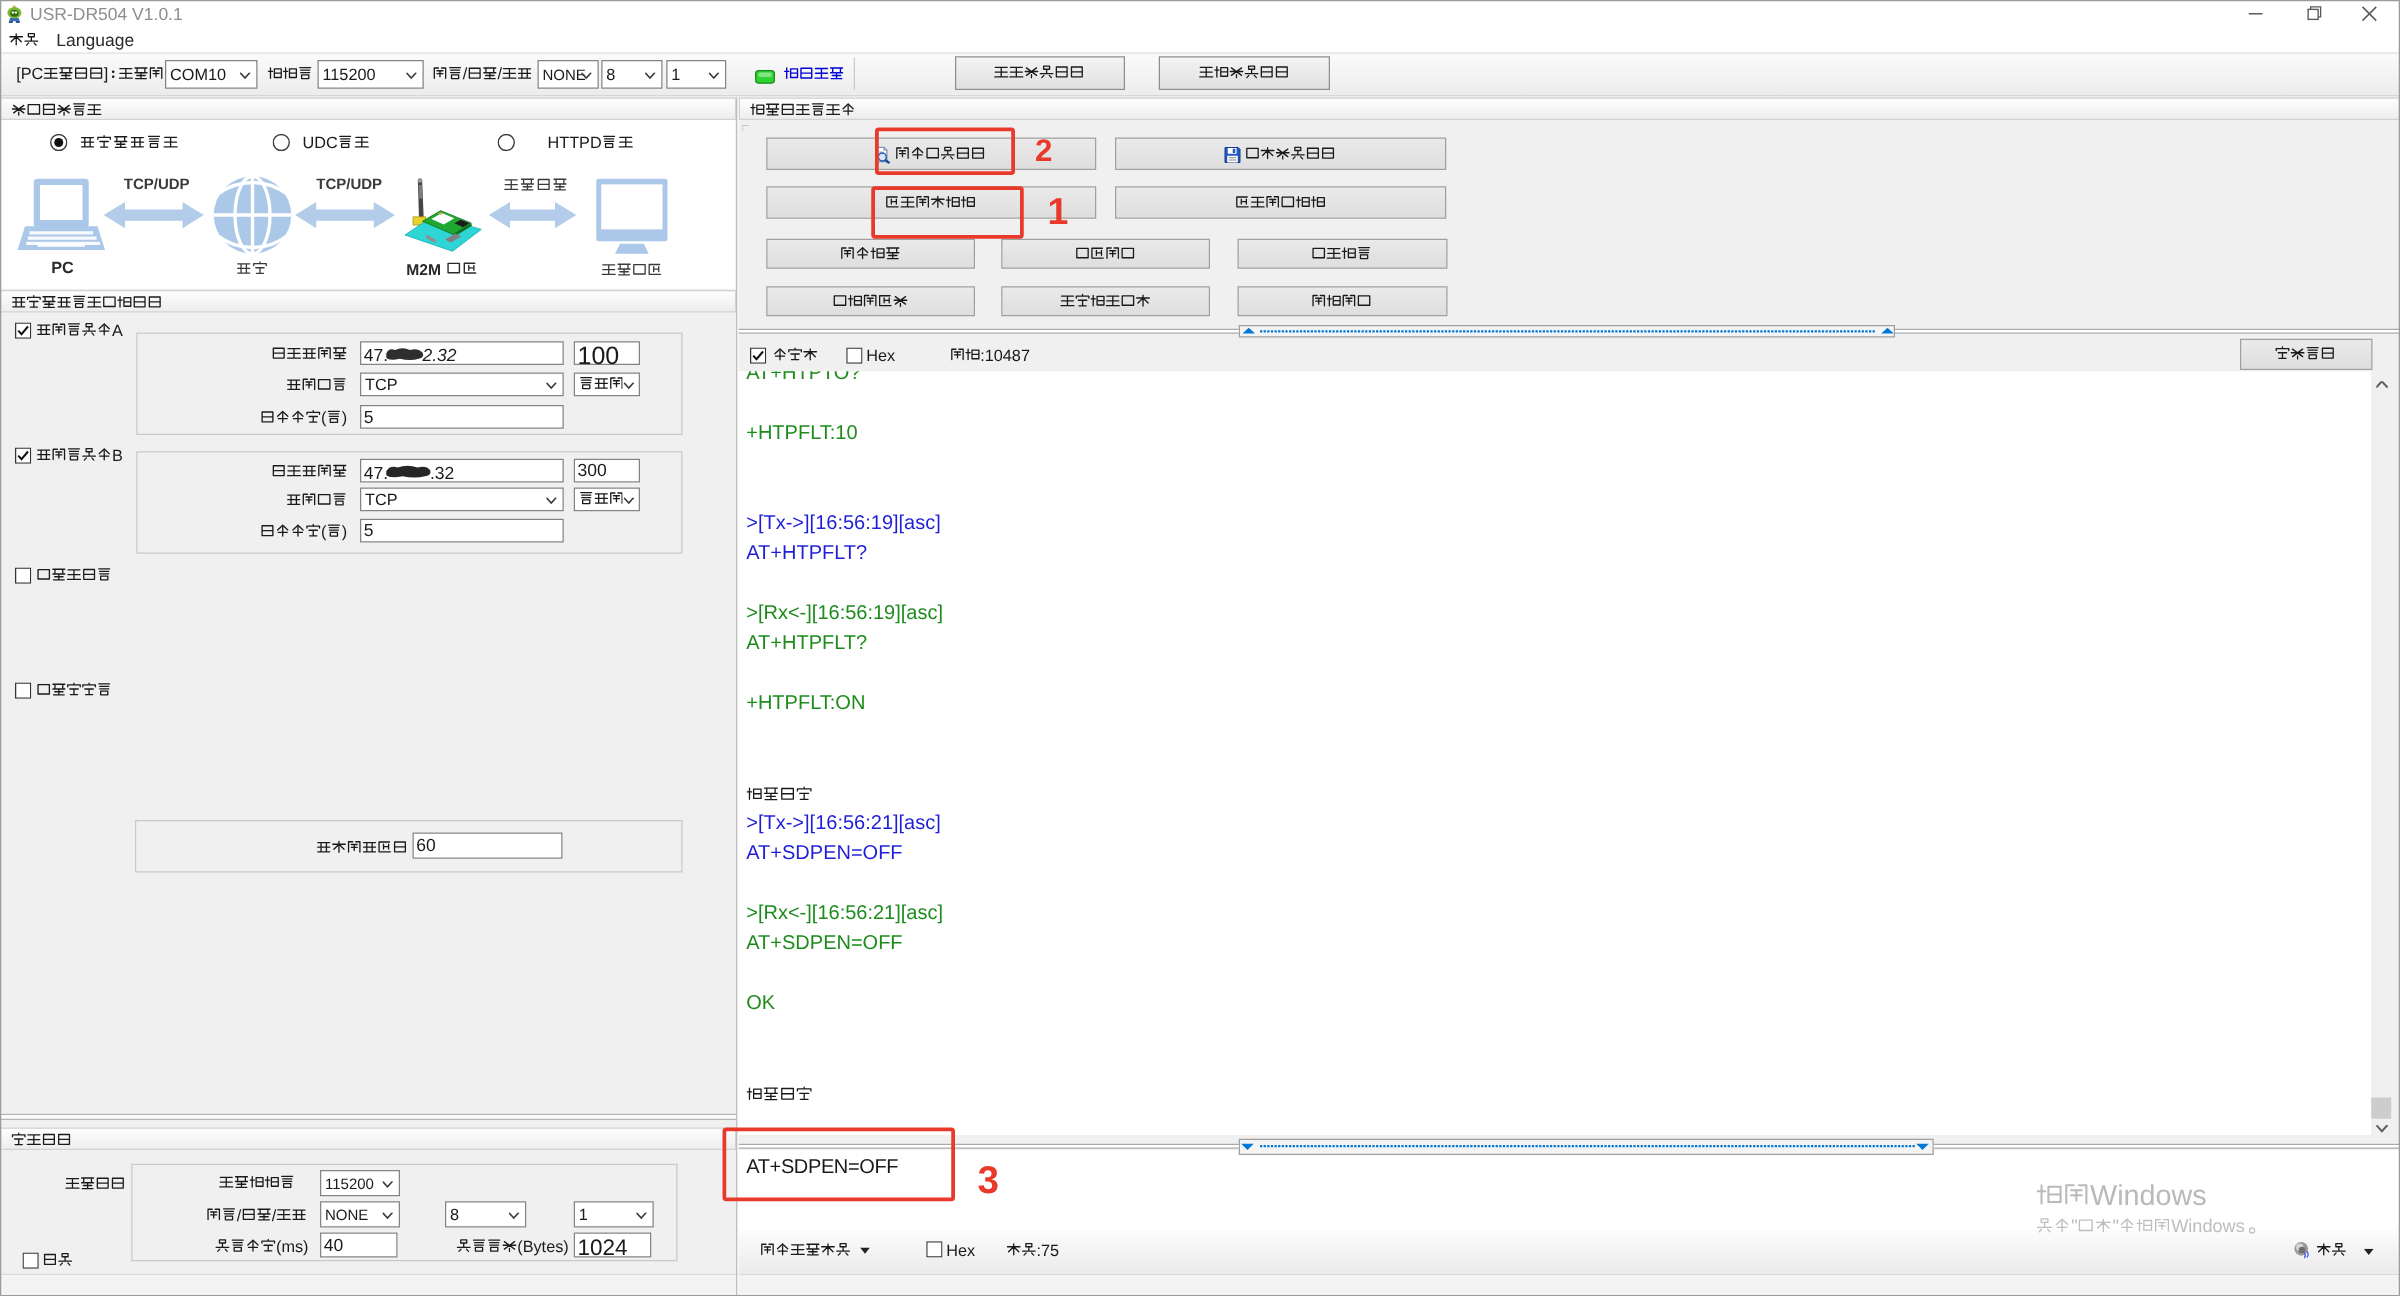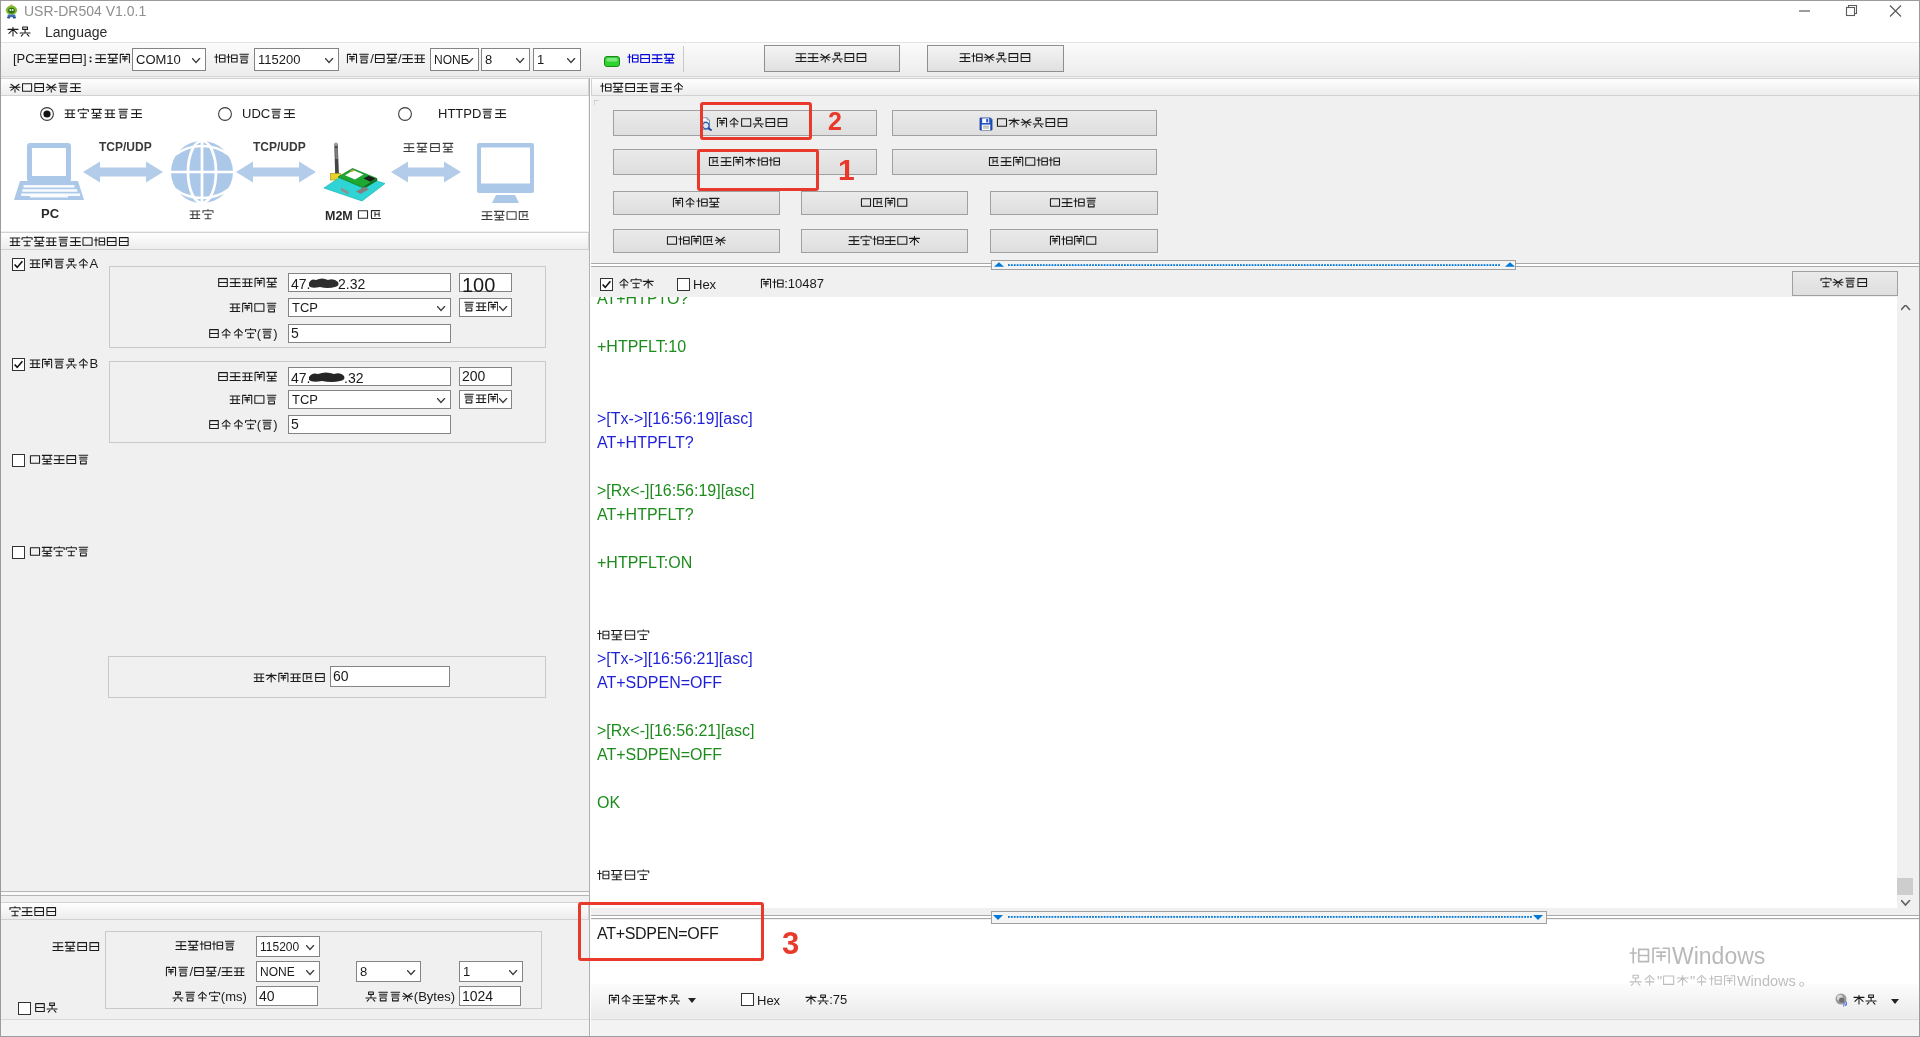--- a/index.html
+++ b/index.html
@@ -289,21 +289,21 @@
       <path d="M25.6 3.05L35.16 3.05M25.6 6.74L35.16 6.74M25.6 10.43L35.16 10.43M28.23 3.05L28.23 10.43M32.53 3.05L32.53 10.43" stroke="#1a1a1a" stroke-width="1.05" stroke-linecap="round" fill="none"></path>
       <path d="M38.04 2.38L38.04 10.65M38.04 2.38L41.38 2.38M43.78 2.38L47.12 2.38M47.12 2.38L47.12 10.65M40.19 4.62L44.97 4.62M40.19 6.85L44.97 6.85M42.58 4.62L42.58 9.31" stroke="#1a1a1a" stroke-width="1.05" stroke-linecap="round" fill="none"></path>
       <path d="M50 2.38L59.56 2.38M51.67 2.38L51.67 6.18M57.89 2.38L57.89 6.18M50 6.18L59.56 6.18M54.78 6.18L54.78 10.65M51.43 8.42L58.13 8.42M50.47 10.88L59.09 10.88" stroke="#1a1a1a" stroke-width="1.05" stroke-linecap="round" fill="none"></path>
     </svg>
   </div>
 <div class="a inp" style="left:288px;top:273px;width:163px;height:19px"></div>
 <div class="a" style="left:291px;top:275.5px;font-size:14px;color:#1a1a1a;white-space:pre;">47.</div>
 <svg class="a" width="36" height="14" style="left:306px;top:276px">
     <path d="M3 7 Q5 2 10 4 Q16 1 22 4 Q28 2 32 6 Q34 10 29 11 Q22 13 14 11 Q5 13 3 10 Z" fill="#2e2e2e"></path>
   </svg>
-<div class="a" style="left:338px;top:275.5px;font-size:14px;color:#1a1a1a;white-space:pre;">2.32</div>
+<div class="a" style="left:338px;top:275.5px;font-size:14px;color:#1a1a1a;white-space:pre;font-style:italic;">2.32</div>
 <div class="a inp" style="left:459px;top:273px;width:53px;height:19px"></div>
 <div class="a" style="left:462px;top:274.45px;font-size:20px;color:#1a1a1a;white-space:pre;">100</div>
 <div class="a" style="left:229px;top:301px">
     <svg width="50" height="15" viewBox="0 0 50 15" style="display:block;overflow:hidden">
       <path d="M1.2 3.05L10.76 3.05M1.2 6.74L10.76 6.74M1.2 10.43L10.76 10.43M3.83 3.05L3.83 10.43M8.13 3.05L8.13 10.43" stroke="#1a1a1a" stroke-width="1.05" stroke-linecap="round" fill="none"></path>
       <path d="M13.64 2.38L13.64 10.65M13.64 2.38L16.98 2.38M19.38 2.38L22.72 2.38M22.72 2.38L22.72 10.65M15.79 4.62L20.57 4.62M15.79 6.85L20.57 6.85M18.18 4.62L18.18 9.31" stroke="#1a1a1a" stroke-width="1.05" stroke-linecap="round" fill="none"></path>
       <path d="M25.84 2.72L34.92 2.72M25.84 2.72L25.84 10.21M34.92 2.72L34.92 10.21M25.84 10.21L34.92 10.21" stroke="#1a1a1a" stroke-width="1.05" stroke-linecap="round" fill="none"></path>
       <path d="M38.27 2.16L46.89 2.16M38.99 4.17L46.17 4.17M38.99 6.07L46.17 6.07M39.71 7.97L45.45 7.97M39.71 7.97L39.71 10.88M45.45 7.97L45.45 10.88M39.71 10.88L45.45 10.88" stroke="#1a1a1a" stroke-width="1.05" stroke-linecap="round" fill="none"></path>
     </svg>
   </div>
@@ -360,21 +360,21 @@
       <path d="M50 2.38L59.56 2.38M51.67 2.38L51.67 6.18M57.89 2.38L57.89 6.18M50 6.18L59.56 6.18M54.78 6.18L54.78 10.65M51.43 8.42L58.13 8.42M50.47 10.88L59.09 10.88" stroke="#1a1a1a" stroke-width="1.05" stroke-linecap="round" fill="none"></path>
     </svg>
   </div>
 <div class="a inp" style="left:288px;top:367px;width:163px;height:19px"></div>
 <div class="a" style="left:291px;top:369.5px;font-size:14px;color:#1a1a1a;white-space:pre;">47.</div>
 <svg class="a" width="42" height="14" style="left:306px;top:370px">
     <path d="M3 7 Q6 2 12 4 Q20 1 28 4 Q35 2 38 6 Q40 10 34 11 Q26 13 16 11 Q6 13 3 10 Z" fill="#262626"></path>
   </svg>
 <div class="a" style="left:344px;top:369.5px;font-size:14px;color:#1a1a1a;white-space:pre;">.32</div>
 <div class="a inp" style="left:459px;top:367px;width:53px;height:19px"></div>
-<div class="a" style="left:462px;top:368.45px;font-size:14px;color:#1a1a1a;white-space:pre;">200</div>
+<div class="a" style="left:462px;top:368.45px;font-size:14px;color:#1a1a1a;white-space:pre;">300</div>
 <div class="a" style="left:229px;top:393px">
     <svg width="50" height="15" viewBox="0 0 50 15" style="display:block;overflow:hidden">
       <path d="M1.2 3.05L10.76 3.05M1.2 6.74L10.76 6.74M1.2 10.43L10.76 10.43M3.83 3.05L3.83 10.43M8.13 3.05L8.13 10.43" stroke="#1a1a1a" stroke-width="1.05" stroke-linecap="round" fill="none"></path>
       <path d="M13.64 2.38L13.64 10.65M13.64 2.38L16.98 2.38M19.38 2.38L22.72 2.38M22.72 2.38L22.72 10.65M15.79 4.62L20.57 4.62M15.79 6.85L20.57 6.85M18.18 4.62L18.18 9.31" stroke="#1a1a1a" stroke-width="1.05" stroke-linecap="round" fill="none"></path>
       <path d="M25.84 2.72L34.92 2.72M25.84 2.72L25.84 10.21M34.92 2.72L34.92 10.21M25.84 10.21L34.92 10.21" stroke="#1a1a1a" stroke-width="1.05" stroke-linecap="round" fill="none"></path>
       <path d="M38.27 2.16L46.89 2.16M38.99 4.17L46.17 4.17M38.99 6.07L46.17 6.07M39.71 7.97L45.45 7.97M39.71 7.97L39.71 10.88M45.45 7.97L45.45 10.88M39.71 10.88L45.45 10.88" stroke="#1a1a1a" stroke-width="1.05" stroke-linecap="round" fill="none"></path>
     </svg>
   </div>
 <div class="a cb2" style="left:288px;top:390px;width:163px;height:19px"></div>
 <div class="a" style="left:292px;top:392.02px;font-size:13px;color:#1a1a1a;white-space:pre;">TCP</div>
@@ -516,21 +516,21 @@
 <div class="a" style="left:365px;top:990px">
     <svg width="91" height="15" viewBox="0 0 91 15" style="display:block;overflow:hidden">
       <path d="M3.59 1.93L8.37 1.93M3.59 1.93L3.59 4.39M8.37 1.93L8.37 4.39M3.59 4.39L8.37 4.39M5.98 4.39L5.98 7.97M0.96 7.97L11 7.97M3.83 9.31L2.15 11.1M8.13 9.31L9.81 11.1" stroke="#1a1a1a" stroke-width="1.05" stroke-linecap="round" fill="none"></path>
       <path d="M13.87 2.16L22.49 2.16M14.59 4.17L21.77 4.17M14.59 6.07L21.77 6.07M15.31 7.97L21.05 7.97M15.31 7.97L15.31 10.88M21.05 7.97L21.05 10.88M15.31 10.88L21.05 10.88" stroke="#1a1a1a" stroke-width="1.05" stroke-linecap="round" fill="none"></path>
       <path d="M26.07 2.16L34.69 2.16M26.79 4.17L33.97 4.17M26.79 6.07L33.97 6.07M27.51 7.97L33.25 7.97M27.51 7.97L27.51 10.88M33.25 7.97L33.25 10.88M27.51 10.88L33.25 10.88" stroke="#1a1a1a" stroke-width="1.05" stroke-linecap="round" fill="none"></path>
       <path d="M38.51 3.28L46.65 9.31M46.65 3.28L38.51 9.31M37.56 6.18L47.6 6.18M42.58 8.64L42.58 11.1" stroke="#1a1a1a" stroke-width="1.05" stroke-linecap="round" fill="none"></path>
       <text x="48.8" y="11.44" font-family="Liberation Sans" font-size="13" fill="#1a1a1a">(Bytes)</text>
     </svg>
   </div>
 <div class="a inp" style="left:459px;top:986px;width:62px;height:20px"></div>
-<div class="a" style="left:462px;top:987.95px;font-size:14px;color:#1a1a1a;white-space:pre;">1024</div>
+<div class="a" style="left:462px;top:987.95px;font-size:18px;color:#1a1a1a;white-space:pre;">1024</div>
 <svg class="a" width="13" height="13" style="left:18px;top:1002px">
     <rect x="0.5" y="0.5" width="12" height="12" fill="#fff" stroke="#333"></rect>
   </svg>
 <div class="a" style="left:34px;top:1001px">
     <svg width="26" height="15" viewBox="0 0 26 15" style="display:block;overflow:hidden">
       <path d="M1.67 2.61L10.29 2.61M1.67 2.61L1.67 10.43M10.29 2.61L10.29 10.43M1.67 10.43L10.29 10.43M1.67 6.52L10.29 6.52" stroke="#1a1a1a" stroke-width="1.05" stroke-linecap="round" fill="none"></path>
       <path d="M15.69 1.93L20.47 1.93M15.69 1.93L15.69 4.39M20.47 1.93L20.47 4.39M15.69 4.39L20.47 4.39M18.08 4.39L18.08 7.97M13.06 7.97L23.1 7.97M15.93 9.31L14.25 11.1M20.23 9.31L21.91 11.1" stroke="#1a1a1a" stroke-width="1.05" stroke-linecap="round" fill="none"></path>
     </svg>
   </div>
 <div class="a" style="left:589px;top:78px;width:1px;height:959px;background:#b0b0b0"></div>

